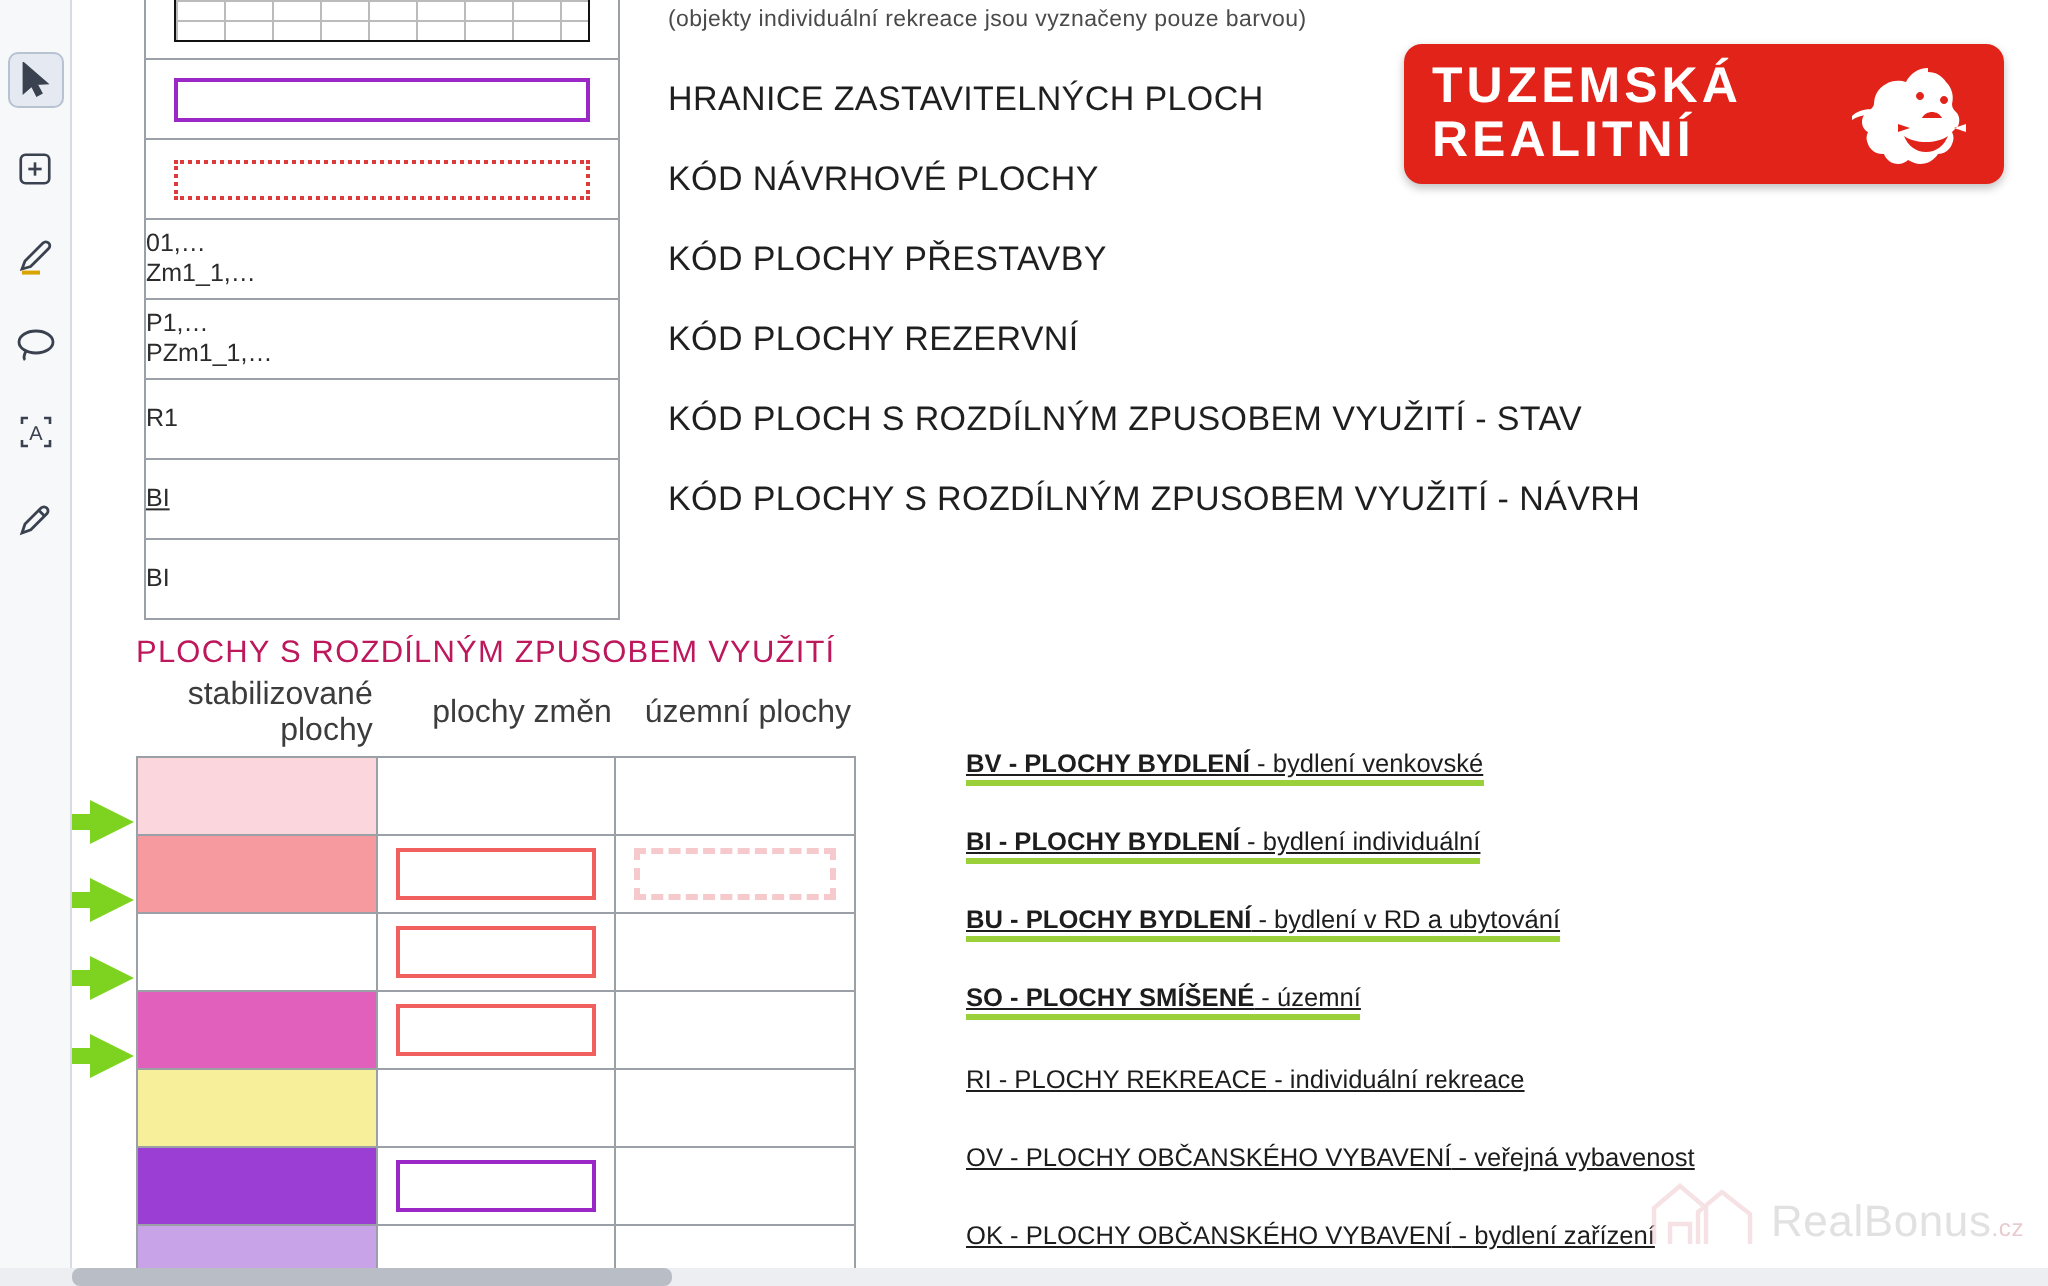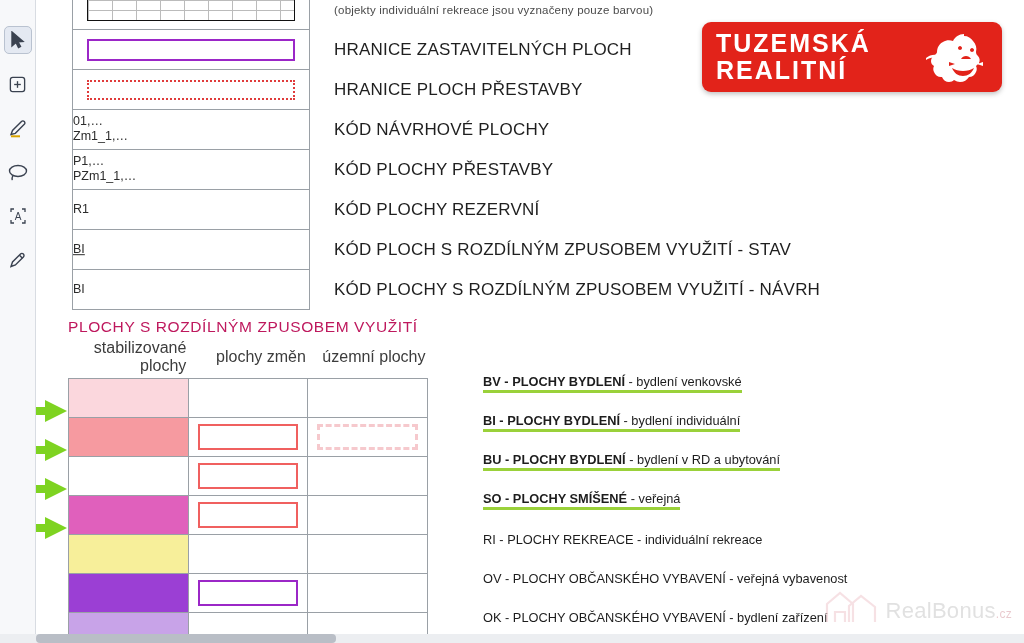--- a/index.html
+++ b/index.html
@@ -180,20 +180,21 @@
     position: absolute;
     left: 447px; top: 364px;
     width: 520px;
   }
   .code-row {
     height: 39px;
     display: flex;
     align-items: center;
     font-size: 12.8px;
     color: #1d1d1d;
+    text-decoration: underline;
   }
   .code-row .hl {
     border-bottom: 3px solid #9ad13a;
     padding-bottom: 1px;
   }
   .code-row b { font-weight: bold; }
 
   
   #watermark {
     position: absolute;
@@ -318,21 +319,20 @@
       </div>
 
       <div class="lg-row">
         <div class="lg-text">BI</div>
       </div>
     </div>
 
     <div id="legend-top-labels">
       <div class="lbl-row note">(objekty individuální rekreace jsou vyznačeny pouze barvou)</div>
       <div class="lbl-row">HRANICE ZASTAVITELNÝCH PLOCH</div>
-      <div class="lbl-row">HRANICE PLOCH PŘESTAVBY</div>
       <div class="lbl-row">KÓD NÁVRHOVÉ PLOCHY</div>
       <div class="lbl-row">KÓD PLOCHY PŘESTAVBY</div>
       <div class="lbl-row">KÓD PLOCHY REZERVNÍ</div>
       <div class="lbl-row">KÓD PLOCH S ROZDÍLNÝM ZPUSOBEM VYUŽITÍ - STAV</div>
       <div class="lbl-row">KÓD PLOCHY S ROZDÍLNÝM ZPUSOBEM VYUŽITÍ - NÁVRH</div>
     </div>
 
     <div id="logo">
       <div class="logo-text">
         <div class="logo-l1">TUZEMSKÁ</div>
@@ -440,21 +440,21 @@
       <div class="code-row">
         <span class="hl"><b>BV - PLOCHY BYDLENÍ</b><span> - bydlení venkovské</span></span>
       </div>
       <div class="code-row">
         <span class="hl"><b>BI - PLOCHY BYDLENÍ</b><span> - bydlení individuální</span></span>
       </div>
       <div class="code-row">
         <span class="hl"><b>BU - PLOCHY BYDLENÍ</b><span> - bydlení v RD a ubytování</span></span>
       </div>
       <div class="code-row">
-        <span class="hl"><b>SO - PLOCHY SMÍŠENÉ</b><span> - veřejná</span></span>
+        <span class="hl"><b>SO - PLOCHY SMÍŠENÉ</b><span> - územní</span></span>
       </div>
       <div class="code-row">
         <span><span>RI  - PLOCHY REKREACE</span><span> - individuální rekreace</span></span>
       </div>
       <div class="code-row">
         <span><span>OV - PLOCHY OBČANSKÉHO VYBAVENÍ</span><span> - veřejná vybavenost</span></span>
       </div>
       <div class="code-row">
         <span><span>OK - PLOCHY OBČANSKÉHO VYBAVENÍ</span><span> - bydlení zařízení</span></span>
       </div>

